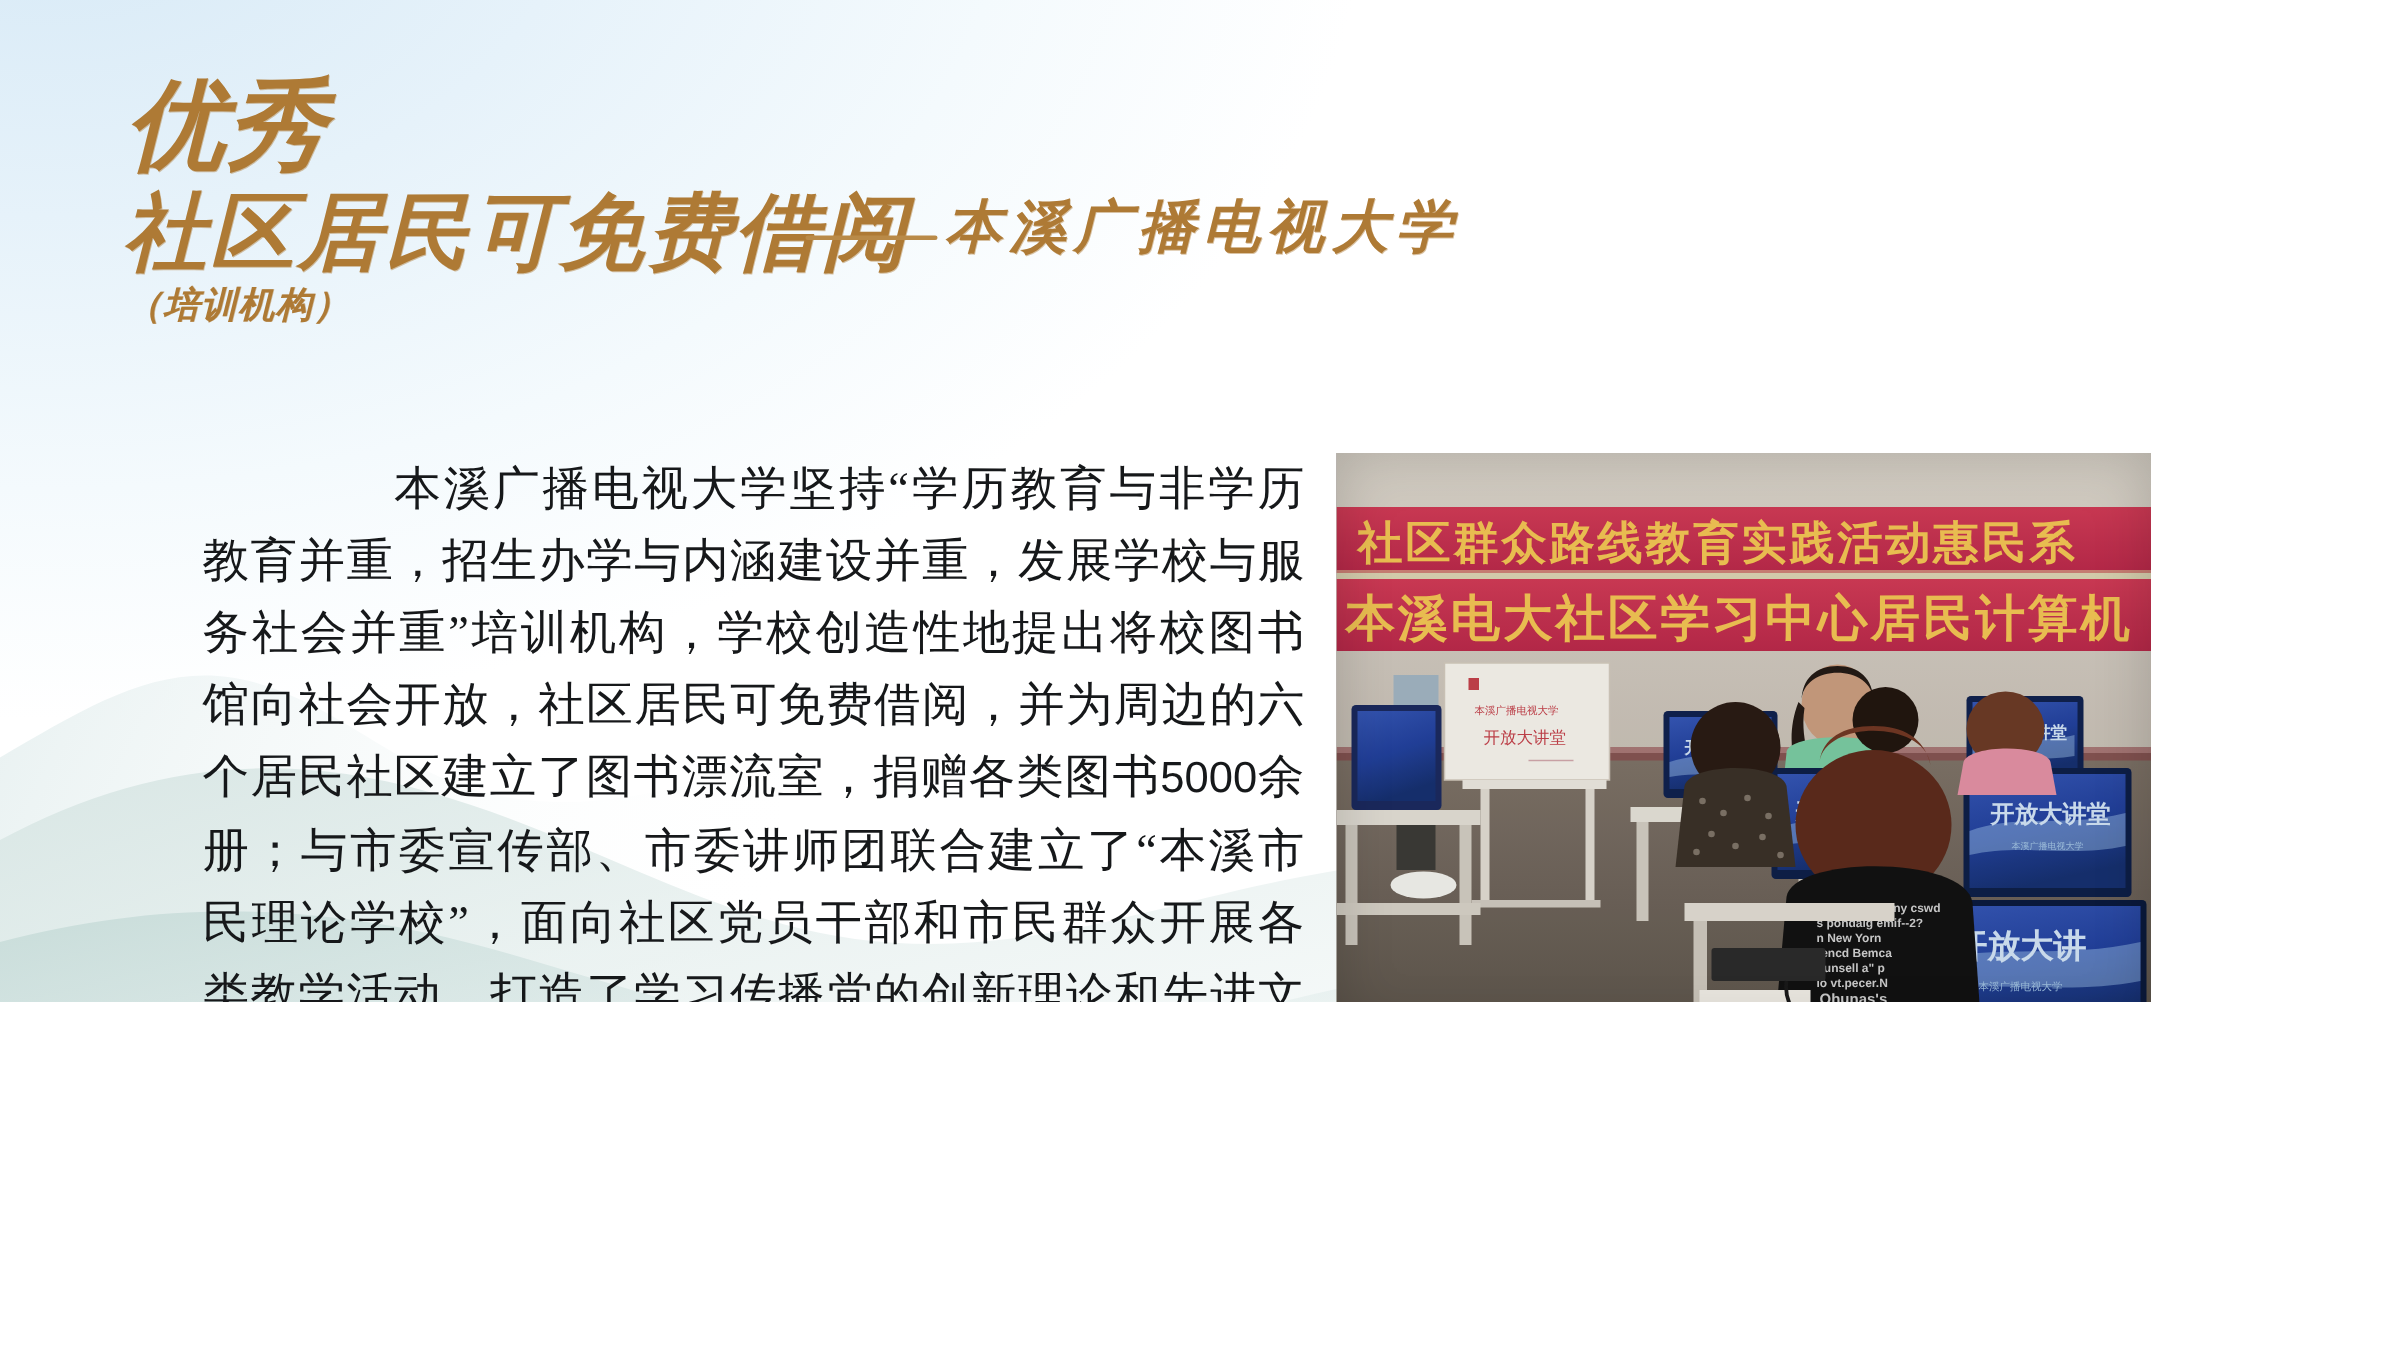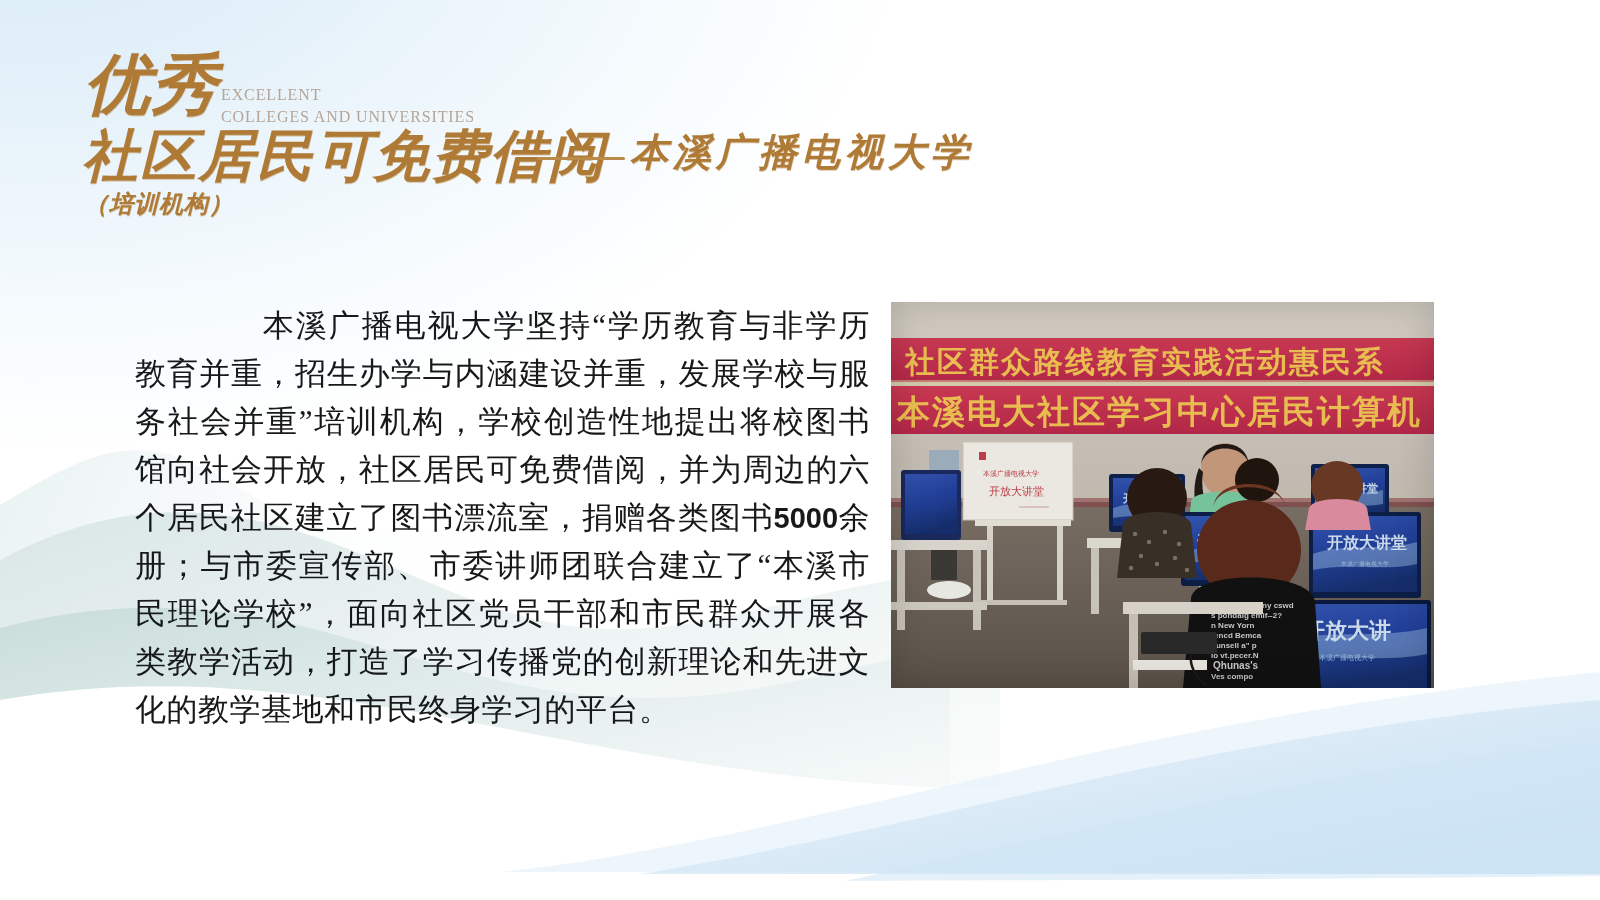--- a/index.html
+++ b/index.html
@@ -2,21 +2,21 @@
 <html><head>
 <meta charset="utf-8">
 <style>
   html,body{margin:0;padding:0;}
   body{
     width:1600px;height:900px;overflow:hidden;
     font-family:"Liberation Sans","DejaVu Sans",sans-serif;
     background:#ffffff;
   }
   .slide{
-    position:relative;width:1600px;height:900px;overflow:hidden;
+    position:relative;width:1600px;height:668px;overflow:hidden;
     background:
       radial-gradient(1100px 700px at 2% -12%, #d6e9f6 0%, #e6f2fa 32%, #f4fafd 58%, #ffffff 80%),
       linear-gradient(180deg,#eef7fc 0%,#ffffff 55%,#ffffff 100%);
   }
   .bg-layer{position:absolute;inset:0;pointer-events:none;}
   .bg-layer svg{display:block;width:1600px;height:900px;}
 
   
   .header{position:absolute;left:0;top:0;width:1600px;height:250px;}
   .cal-big{
@@ -53,21 +53,21 @@
   .body-copy{
     position:absolute;left:135px;top:302px;width:735px;
     font-family:"Liberation Serif","DejaVu Serif",serif;
     font-size:31px;line-height:48px;color:#16181a;
     text-align:justify;text-justify:inter-character;
     text-indent:62px;
     letter-spacing:.5px;
   }
   .num{
     font-family:"Liberation Sans","DejaVu Sans",sans-serif;
-    font-weight:700;font-size:29px;letter-spacing:0;
+    font-weight:400;font-size:29px;letter-spacing:0;
   }
 
   
   .photo{
     position:absolute;left:891px;top:302px;width:543px;height:386px;
     overflow:hidden;background:#6d6358;
   }
   .photo svg{display:block;width:543px;height:386px;}
   .photo .shade{
     position:absolute;inset:0;
@@ -141,22 +141,20 @@
                L1600,886 Z" fill="#cfe6f6" opacity=".55"></path>
 
       <path d="M0,880 C300,880 900,884 1600,876 L1600,900 L0,900 Z" fill="#ffffff"></path>
     </svg>
   </div>
 
   <div class="header">
 
     <div class="cal-big" id="kw-youxiu">优秀</div>
 
-    <div class="en-sub">EXCELLENT
-COLLEGES AND UNIVERSITIES</div>
 
     <div class="cal-big" id="kw-main">社区居民可免费借阅</div>
 
     <div class="cal-big" id="kw-paren">（培训机构）</div>
 
     <div class="dash"></div>
 
     <div class="cal-big" id="kw-school">本溪广播电视大学</div>
   </div>
 

